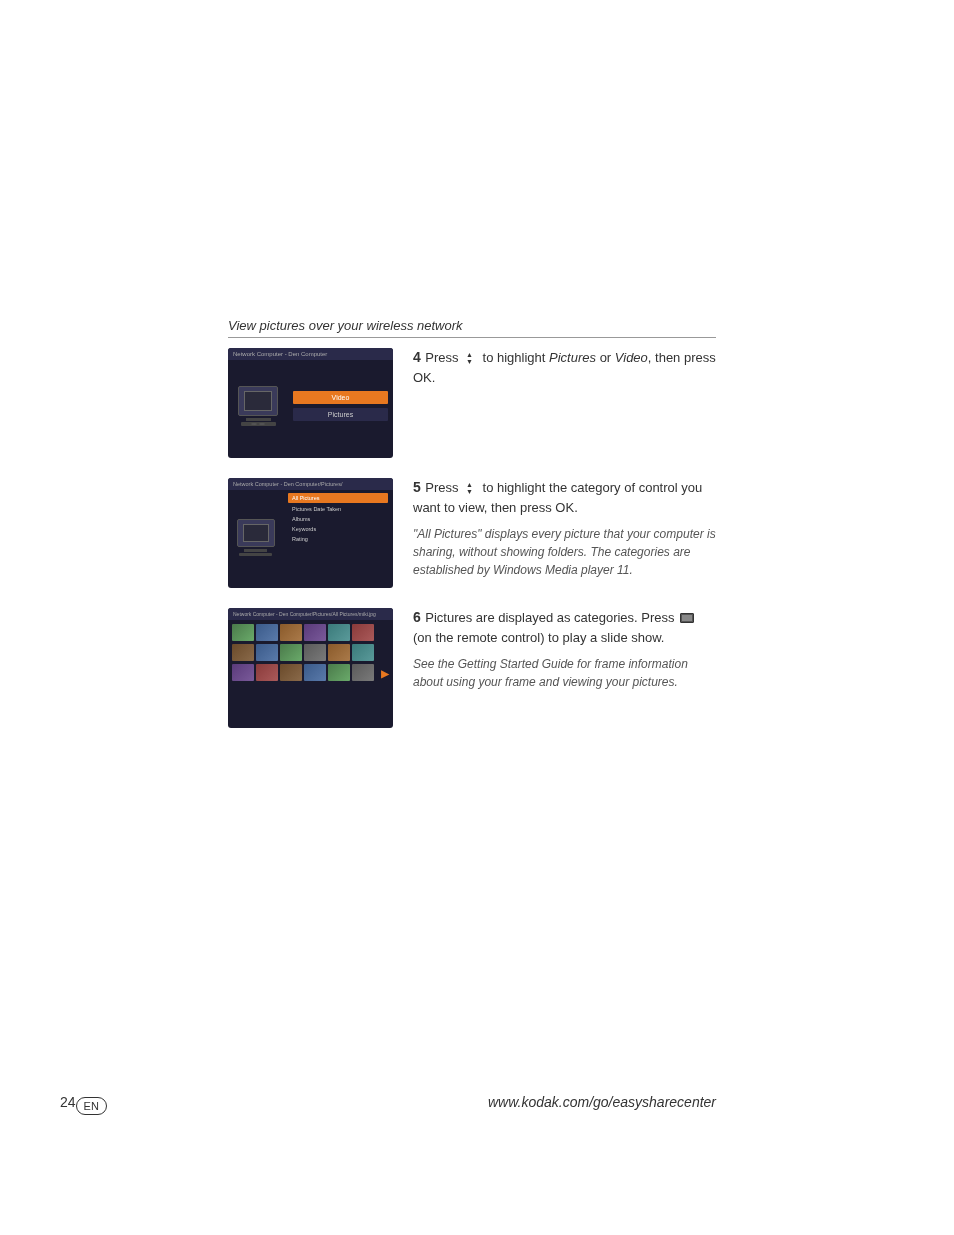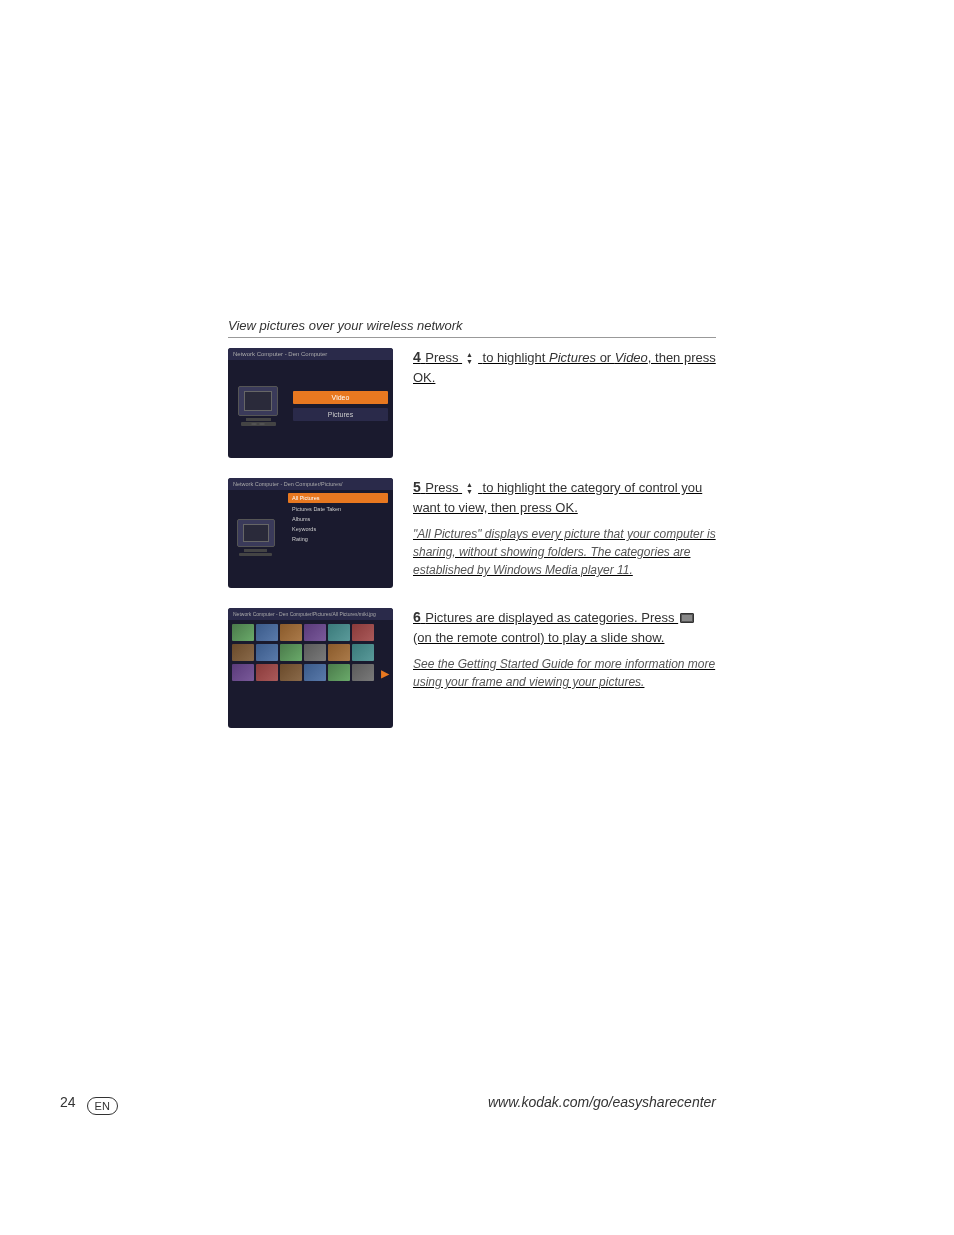--- a/index.html
+++ b/index.html
@@ -189,21 +189,20 @@
     .thumb-orange { background: linear-gradient(135deg, #8a5a2a, #aa7a4a); }
     .thumb-purple { background: linear-gradient(135deg, #5a3a7a, #7a5a9a); }
     .thumb-red { background: linear-gradient(135deg, #8a3a3a, #aa5a5a); }
     .thumb-teal { background: linear-gradient(135deg, #3a7a7a, #5a9a9a); }
     .thumb-brown { background: linear-gradient(135deg, #6a4a2a, #8a6a4a); }
     .thumb-gray { background: linear-gradient(135deg, #5a5a5a, #7a7a7a); }
 
     
     .step-content {
       flex: 1;
-      text-decoration: underline;
     }
 
     .step-number {
       font-size: 14px;
       font-weight: bold;
       color: #333;
       display: inline;
     }
 
     .step-text {
@@ -285,21 +284,21 @@
       display: flex;
       align-items: center;
       justify-content: space-between;
     }
 
     .page-number {
       font-size: 14px;
       color: #333;
       display: flex;
       align-items: center;
-      gap: 11px;
+      gap: 0;
     }
 
     .en-badge {
       display: inline-flex;
       align-items: center;
       justify-content: center;
       border: 1.5px solid #333;
       border-radius: 10px;
       padding: 2px 7px;
       font-size: 11px;
@@ -420,21 +419,21 @@
             <div style="position:absolute; right:0; top:50%; transform:translateY(-50%); color:#e87820; font-size:10px; font-weight:bold;">▶</div>
           </div>
         </div>
       </div>
 
       <div class="step-content">
         <span class="step-number">6</span>
         <span class="step-text"> Pictures are displayed as categories. Press </span>
         <span class="slideshow-icon"></span>
         <span class="step-text"> (on the remote control) to play a slide show.</span>
-        <div class="step-note">See the Getting Started Guide for more information more using your frame and viewing your pictures.</div>
+        <div class="step-note">See the Getting Started Guide for frame information about using your frame and viewing your pictures.</div>
       </div>
     </div>
 
   </div>
 
   <div class="page-footer">
     <div class="page-number">
       <span>24</span>
       <span class="en-badge">EN</span>
     </div>

